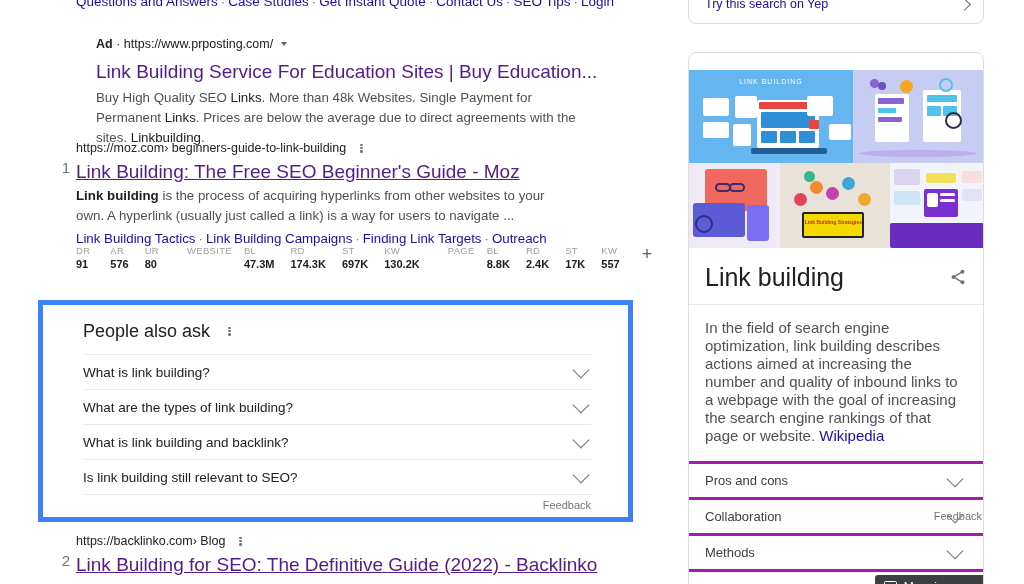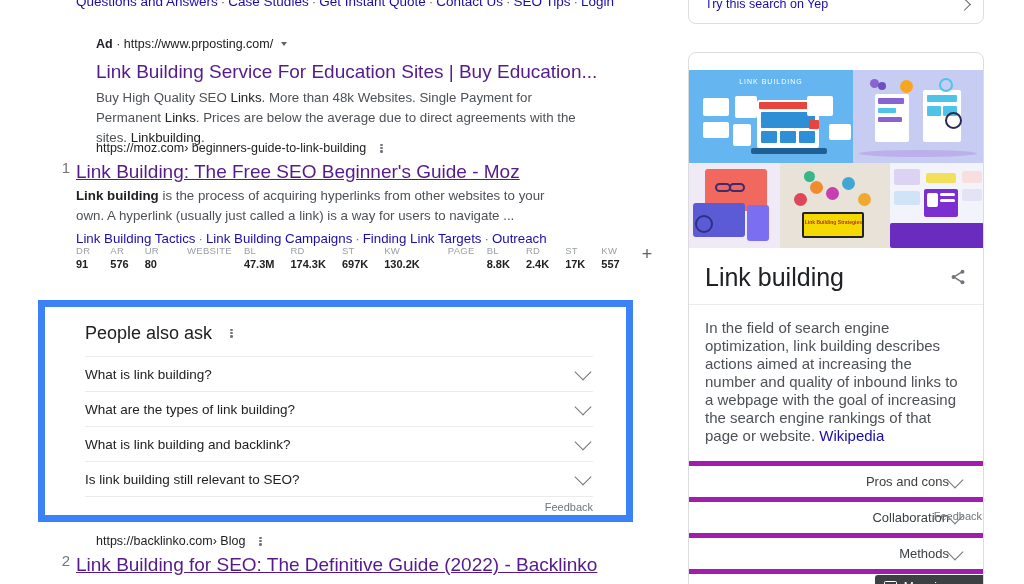--- a/index.html
+++ b/index.html
@@ -35,21 +35,21 @@
     margin-top: 7px; font-weight: 400;
   }
   .ad-desc {
     font-size: 13.3px; color: #4d5156; line-height: 20px; margin-top: 3px;
     max-width: 490px;
   }
   .ad-desc b { color: #202124; font-weight: normal; }
 
   
   .result { position: absolute; left: 76px; width: 560px; }
-  .res-url-row { display: flex; align-items: center; font-size: 12.5px; color: #202124; margin-left: 20px; }
+  .res-url-row { display: flex; align-items: center; font-size: 12.5px; color: #202124; }
   .res-url { color: #202124; }
   .kebab {
     display: inline-flex; flex-direction: column; justify-content: space-between;
     height: 11px; margin-left: 10px; padding: 1px 4px; cursor: pointer;
   }
   .kebab i { display: block; width: 2.5px; height: 2.5px; border-radius: 50%; background: #70757a; }
   .res-title-row { display: flex; align-items: baseline; margin-top: 4px; }
   .res-rank {
     position: absolute; left: -22px; font-size: 15px; color: #70757a; width: 16px; text-align: right;
   }
@@ -71,21 +71,21 @@
     color: #9aa0a6; font-size: 9.5px; letter-spacing: .3px; line-height: 13px;
     margin-right: 12px; padding-top: 0;
   }
   .m-orange { width: 3px; height: 24px; background: #f5a623; margin: 0 10px 0 -6px; border-radius: 1px; }
   .m-divider { width: 1px; height: 24px; background: #e0e0e0; margin: 0 12px 0 0; }
   .m-plus { color: #5f6368; font-size: 18px; line-height: 20px; margin-left: 6px; font-weight: 300; }
 
   
   .paa-highlight {
     position: absolute; left: 38px; top: 300px; width: 595px; height: 222px;
-    border: 7px solid #3b82f6; background: #ffffff; text-align: right;
+    border: 5px solid #3b82f6; background: #ffffff; text-align: right;
   }
   .paa-inner { position: absolute; left: 40px; top: 14px; width: 508px; }
   .paa-head { display: flex; align-items: center; }
   .paa-title { font-size: 18px; color: #202124; font-weight: 400; line-height: 24px; }
   .paa-head .kebab { margin-left: 14px; }
   .paa-item {
     border-top: 1px solid #ebebeb;
     display: flex; align-items: center; justify-content: space-between;
     height: 35px; cursor: pointer;
   }
@@ -175,22 +175,22 @@
 
   .kp-title-row {
     display: flex; align-items: center; justify-content: space-between;
     padding: 14px 16px 12px 16px; border-bottom: 1px solid #ebebeb;
   }
   .kp-title { font-size: 25px; color: #202124; font-weight: 400; line-height: 30px; }
   .share-icon { width: 18px; height: 18px; }
   .kp-desc { padding: 14px 18px 16px 16px; font-size: 15px; line-height: 18px; color: #4d5156; }
   .kp-desc a { color: #1a0dab; text-decoration: none; }
   .kp-row {
-    border-top: 5px solid #a21caf; height: 36px;
-    display: flex; align-items: center; justify-content: flex-end;
+    border-top: 3px solid #a21caf; height: 36px;
+    display: flex; align-items: center; justify-content: space-between;
     padding: 0 18px 0 16px; cursor: pointer;
   }
   .kp-row-label { font-size: 13px; color: #3c4043; }
   .kp-feedback {
     position: absolute; right: 2px; top: 510px;
     font-size: 11px; color: #70757a; cursor: pointer;
   }
 </style>
 </head>
 <body>

